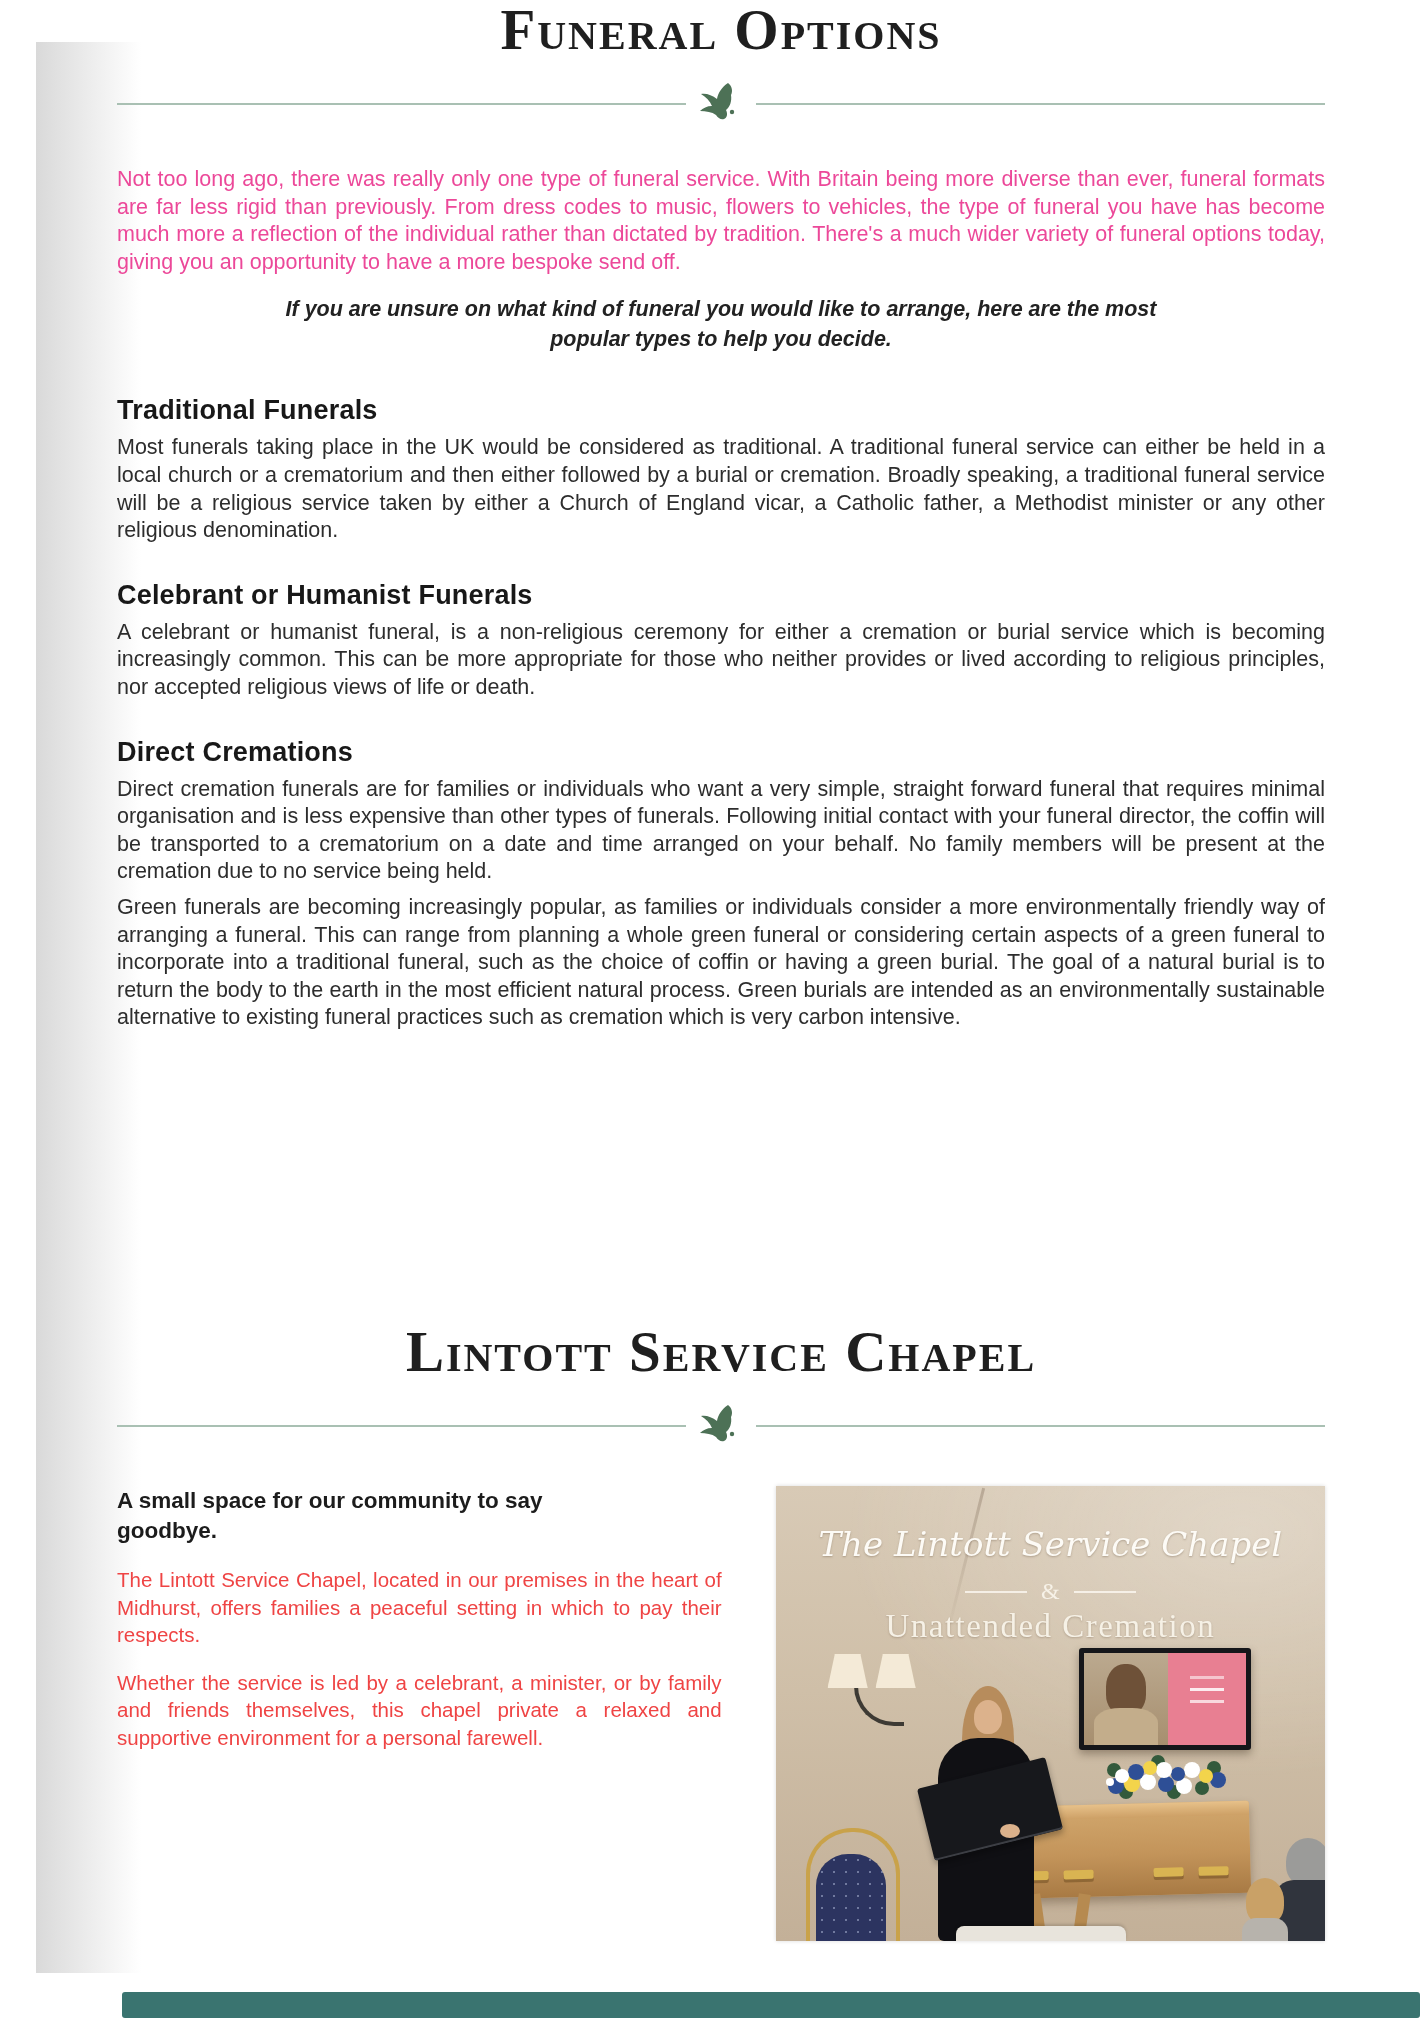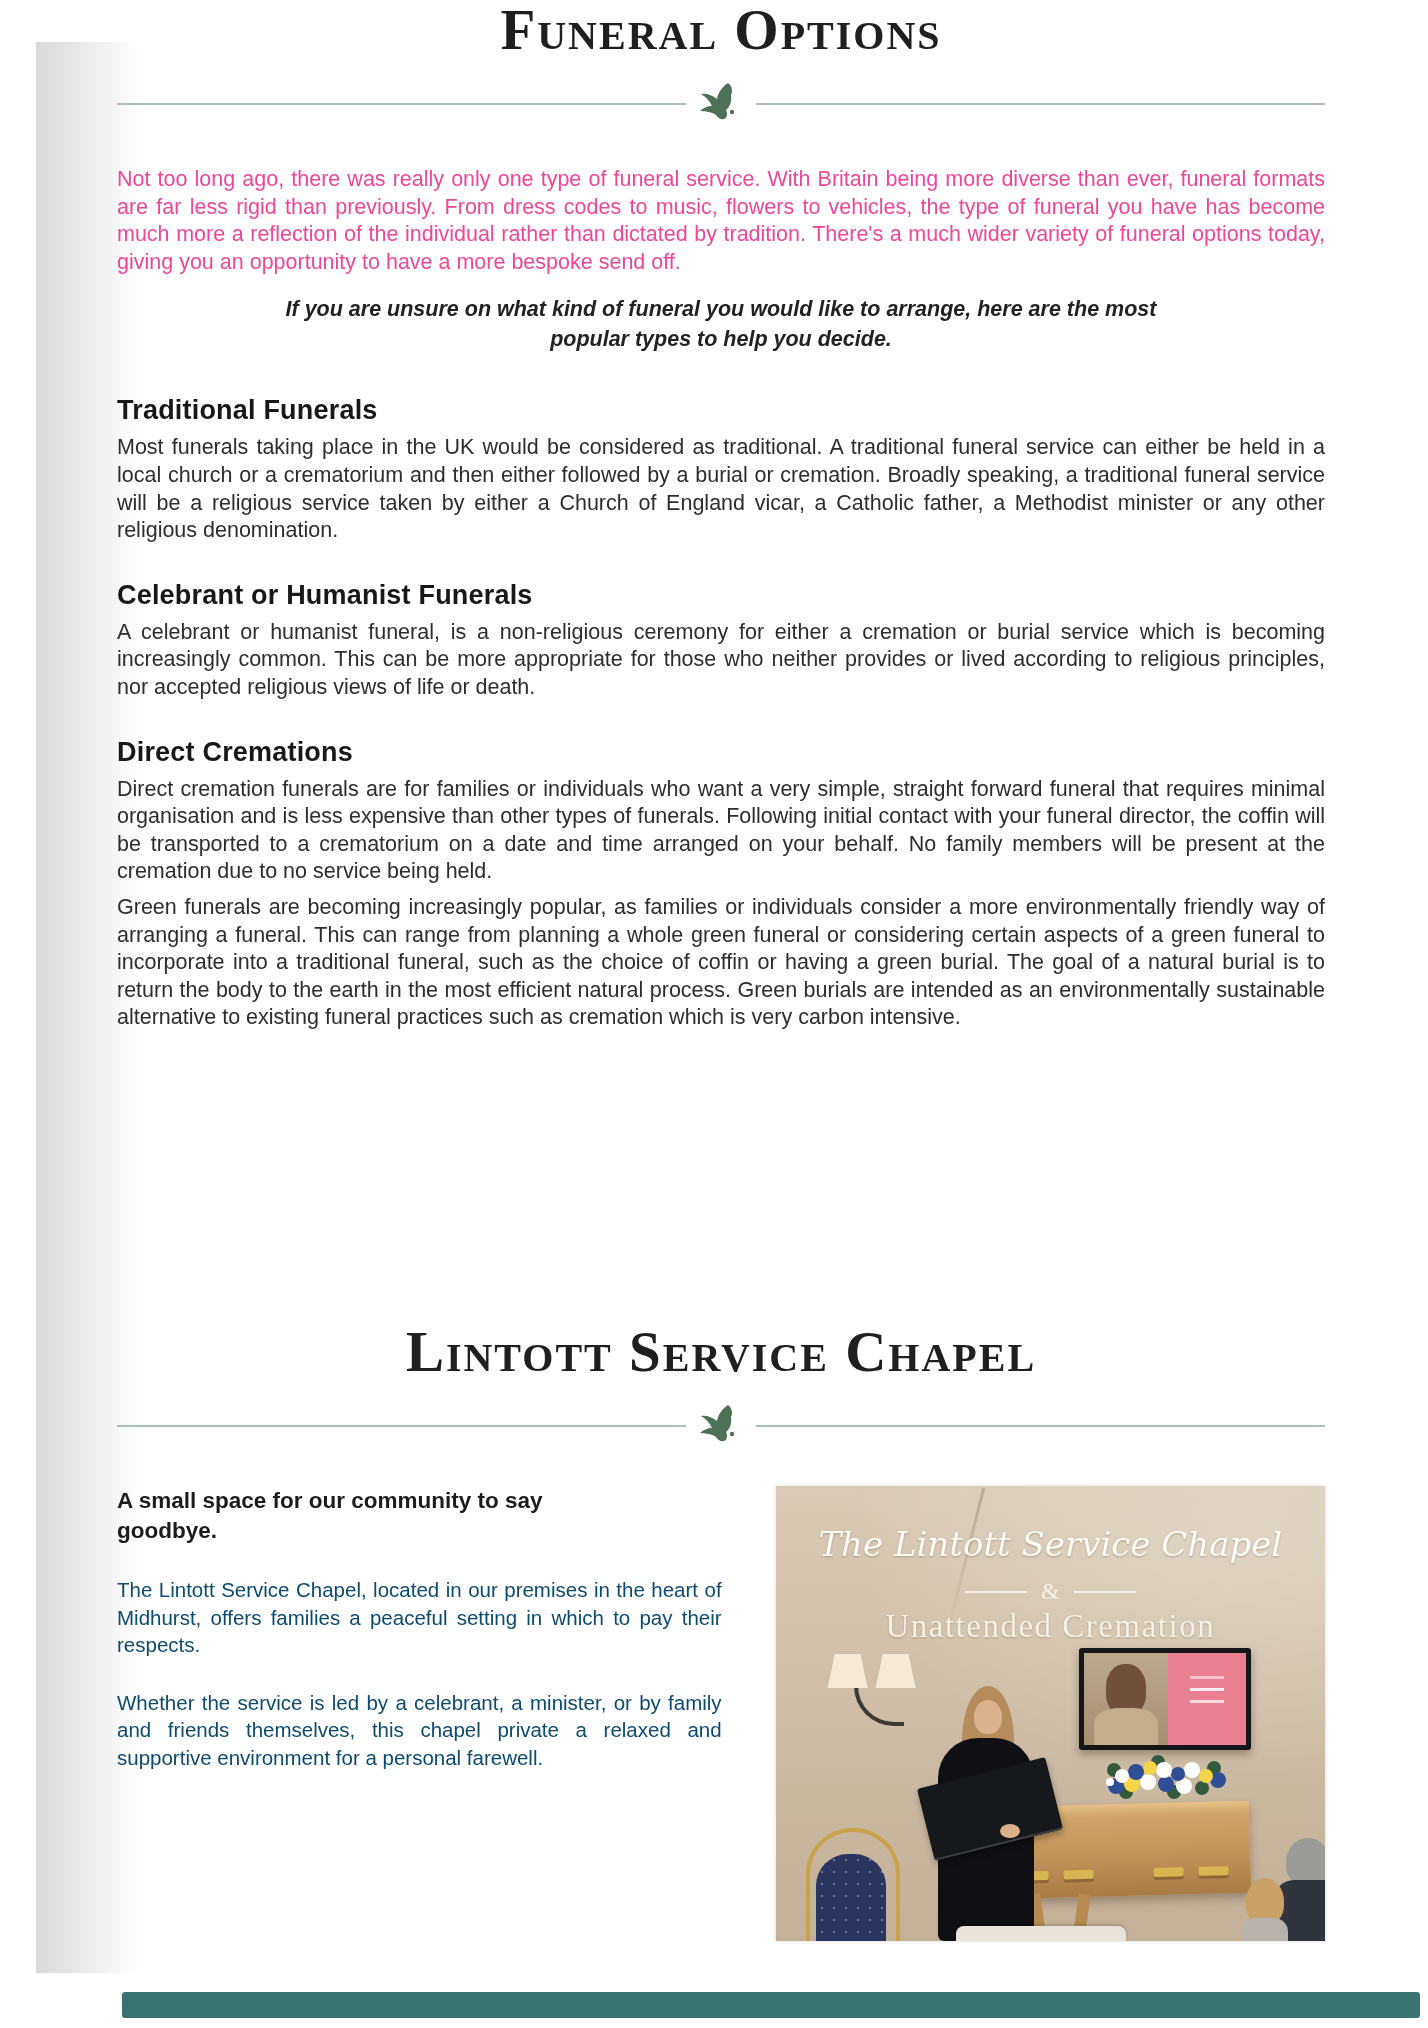--- a/index.html
+++ b/index.html
@@ -42,21 +42,21 @@
     margin:8px 0 0 0;font-size:21.5px;line-height:27.6px;text-align:justify;color:#2d2d2d;
   }
 
   .section2{position:absolute;left:117px;top:1322px;width:1208px;}
   .columns{display:flex;margin-top:40px;}
   .col-left{width:613px;}
   .col-left h3{
     margin:0;font-size:22.5px;line-height:30px;font-weight:bold;color:#1c1c1c;max-width:505px;
   }
   .col-left p{
-    margin:30px 0 0 0;font-size:20.5px;line-height:27.5px;text-align:justify;color:#0c4a6e;
+    margin:20px 0 0 0;font-size:20.5px;line-height:27.5px;text-align:justify;color:#ef4444;
   }
 
   
   .photo{
     position:relative;margin-left:54px;width:557px;height:455px;overflow:hidden;
     background:
       radial-gradient(120% 90% at 85% 10%,rgba(255,255,255,0.25),rgba(0,0,0,0) 60%),
       linear-gradient(180deg,#d8cab6 0%,#cfbfa8 45%,#c3b098 100%);
     box-shadow:0 0 4px rgba(0,0,0,0.15);
   }

